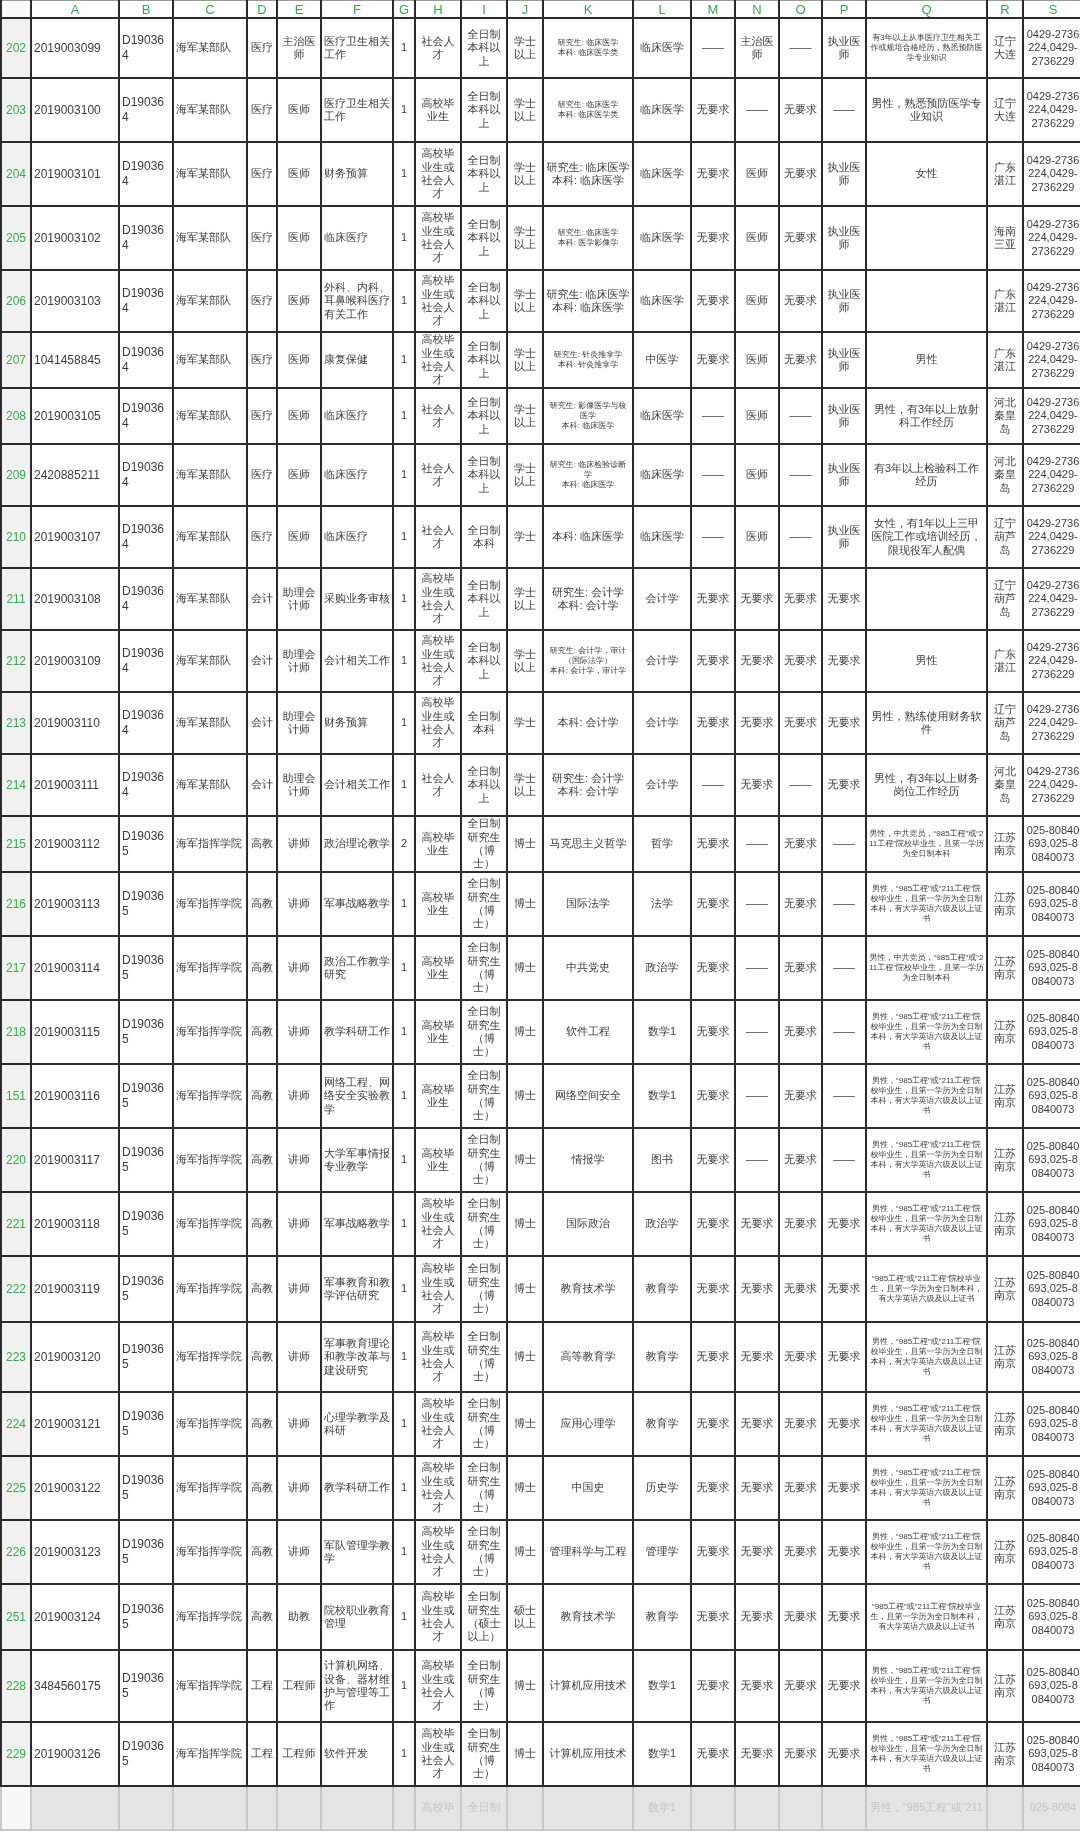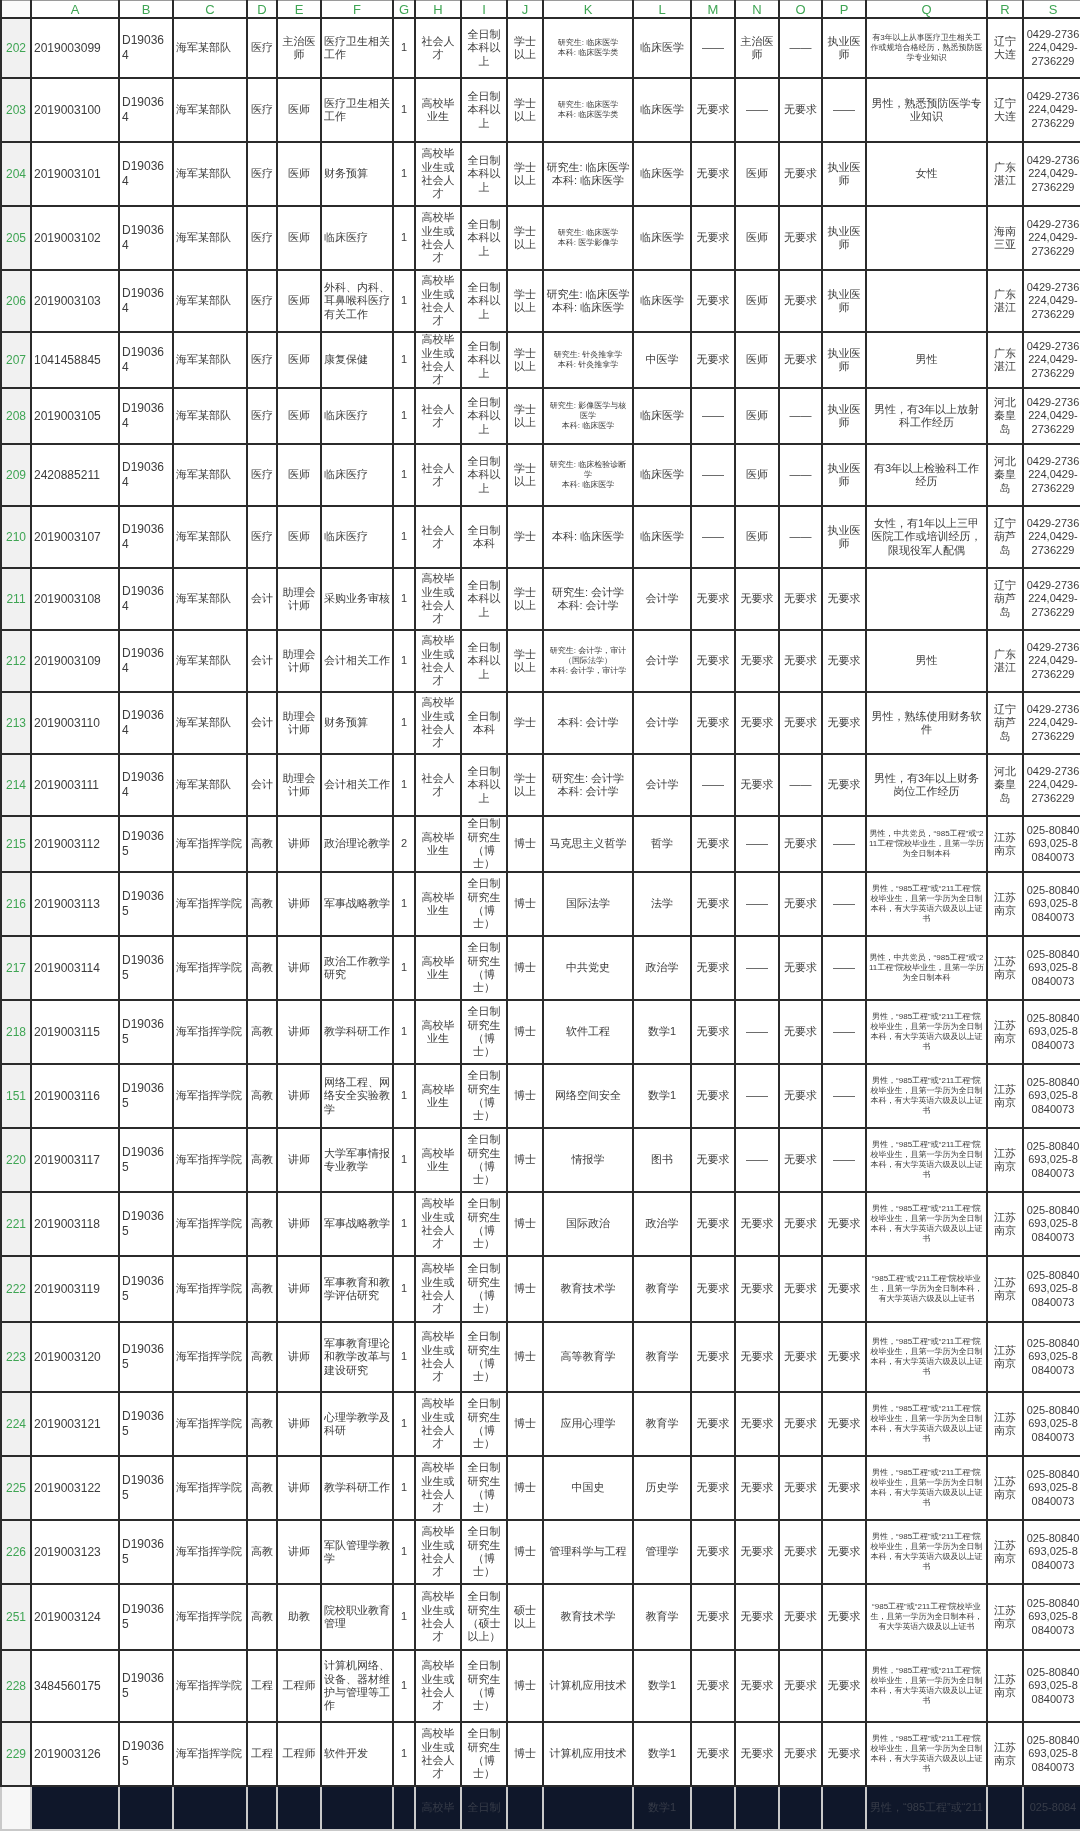--- a/index.html
+++ b/index.html
@@ -25,21 +25,21 @@
     border-top:1px solid #9a9a9a; padding:0; line-height:1;
   }
   #sheet th.rownum {
     background:#f1f1f1; color:#3fa554; font-size:12px; padding:0;
   }
   #sheet thead th.corner { background:#fafafa; }
   #sheet td.al { text-align:left; }
   #sheet td.num { font-size:12px; }
   #sheet td.s { font-size:8px; line-height:1.25; }
   #sheet tr.faded td, #sheet tr.faded th {
-    color:rgba(130,130,130,0.35); border-color:#c9c9c9; background:#0f172a;
+    color:rgba(130,130,130,0.35); border-color:#c9c9c9; background:#e5e5e5;
   }
   #sheet tr.faded th.rownum { background:#f7f7f7; color:rgba(130,170,140,.4); }
 </style>
 </head>
 <body>
 
 <table id="sheet">
   <colgroup>
     <col style="width:30px">
       <col style="width:88px">

